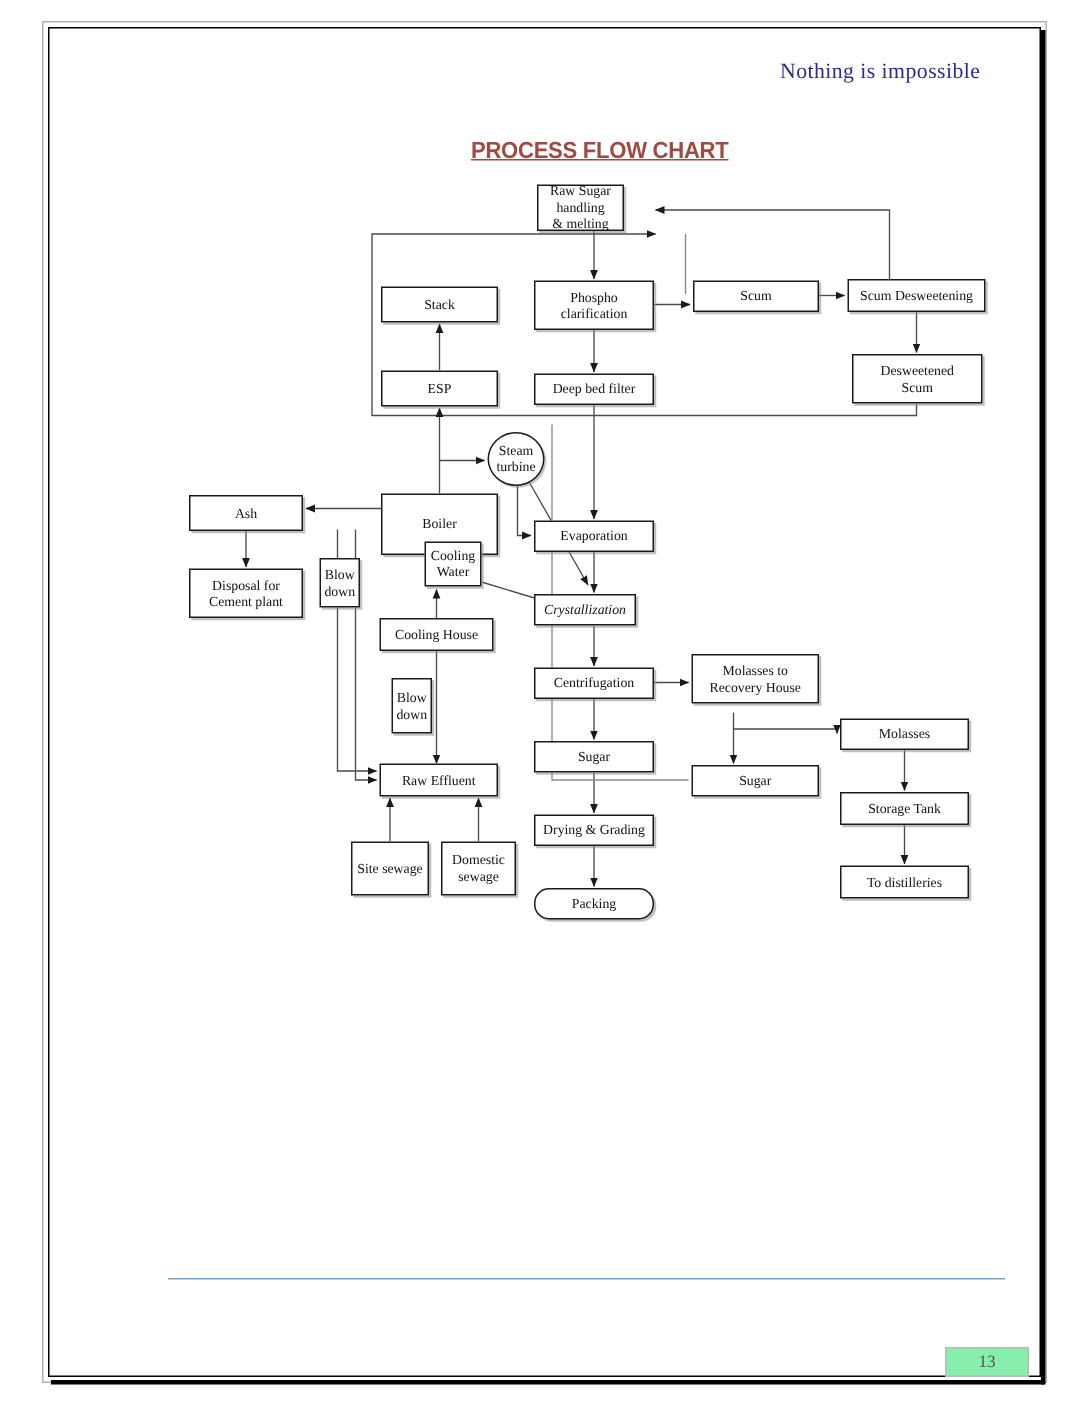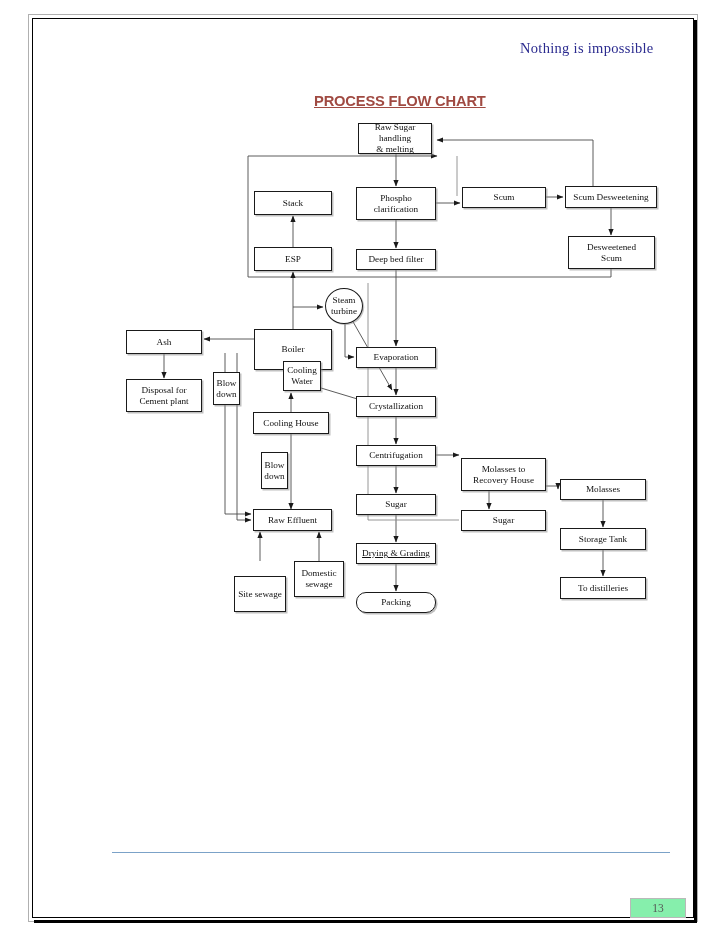--- a/index.html
+++ b/index.html
@@ -225,21 +225,21 @@
         <path d="M319,561 L319,532"></path>
       </g>
       <g stroke="#8a8a8a" stroke-width="0.9" fill="none">
 
         <path d="M459,520 L368,520 L368,283"></path>
 
         <path d="M457,156 L457,196"></path>
       </g>
     </svg>
     <div id="nodes">
-        <div class="node" style="left: 358px; top: 123px; width: 74px; height: 31px;">
+        <div class="node" style="left: 358px; top: 123px; width: 58px; height: 31px;">
           <span class="lbl">Raw Sugar handling<br>&amp; melting</span>
         </div>
         <div class="node" style="left: 254px; top: 191px; width: 78px; height: 24px;">
           <span class="lbl">Stack</span>
         </div>
         <div class="node" style="left: 356px; top: 187px; width: 80px; height: 33px;">
           <span class="lbl">Phospho<br>clarification</span>
         </div>
         <div class="node" style="left: 462px; top: 187px; width: 84px; height: 21px;">
           <span class="lbl">Scum</span>
@@ -270,57 +270,57 @@
         </div>
         <div class="node" style="left: 283px; top: 361px; width: 38px; height: 30px;">
           <span class="lbl">Cooling<br>Water</span>
         </div>
         <div class="node" style="left: 213px; top: 372px; width: 27px; height: 33px;">
           <span class="lbl">Blow<br>down</span>
         </div>
         <div class="node" style="left: 126px; top: 379px; width: 76px; height: 33px;">
           <span class="lbl">Disposal for<br>Cement plant</span>
         </div>
-        <div class="node" style="left: 356px; top: 396px; width: 80px; height: 21px;">
+        <div class="node" style="left: 356px; top: 396px; width: 68px; height: 21px; font-style: italic;">
           <span class="lbl">Crystallization</span>
         </div>
         <div class="node" style="left: 253px; top: 412px; width: 76px; height: 22px;">
           <span class="lbl">Cooling House</span>
         </div>
         <div class="node" style="left: 356px; top: 445px; width: 80px; height: 21px;">
           <span class="lbl">Centrifugation</span>
         </div>
-        <div class="node" style="left: 461px; top: 458px; width: 85px; height: 33px;">
+        <div class="node" style="left: 461px; top: 436px; width: 85px; height: 33px;">
           <span class="lbl">Molasses to<br>Recovery House</span>
         </div>
         <div class="node" style="left: 261px; top: 452px; width: 27px; height: 37px;">
           <span class="lbl">Blow<br>down</span>
         </div>
         <div class="node" style="left: 560px; top: 479px; width: 86px; height: 21px;">
           <span class="lbl">Molasses</span>
         </div>
         <div class="node" style="left: 356px; top: 494px; width: 80px; height: 21px;">
           <span class="lbl">Sugar</span>
         </div>
         <div class="node" style="left: 461px; top: 510px; width: 85px; height: 21px;">
           <span class="lbl">Sugar</span>
         </div>
         <div class="node" style="left: 560px; top: 528px; width: 86px; height: 22px;">
           <span class="lbl">Storage Tank</span>
         </div>
         <div class="node" style="left: 253px; top: 509px; width: 79px; height: 22px; align-items: center;">
           <span class="lbl">Raw Effluent</span>
         </div>
-        <div class="node" style="left: 356px; top: 543px; width: 80px; height: 21px; text-decoration: underline;">
+        <div class="node" style="left: 356px; top: 543px; width: 80px; height: 21px;">
           <span class="lbl">Drying &amp; Grading</span>
         </div>
         <div class="node" style="left: 560px; top: 577px; width: 86px; height: 22px;">
           <span class="lbl">To distilleries</span>
         </div>
-        <div class="node" style="left: 234px; top: 576px; width: 52px; height: 36px;">
+        <div class="node" style="left: 234px; top: 561px; width: 52px; height: 36px;">
           <span class="lbl">Site sewage</span>
         </div>
         <div class="node" style="left: 294px; top: 561px; width: 50px; height: 36px;">
           <span class="lbl">Domestic<br>sewage</span>
         </div>
         <div class="node" style="left: 356px; top: 592px; width: 80px; height: 21px; border-radius: 10px;">
           <span class="lbl">Packing</span>
         </div>
       </div>
   </div>

